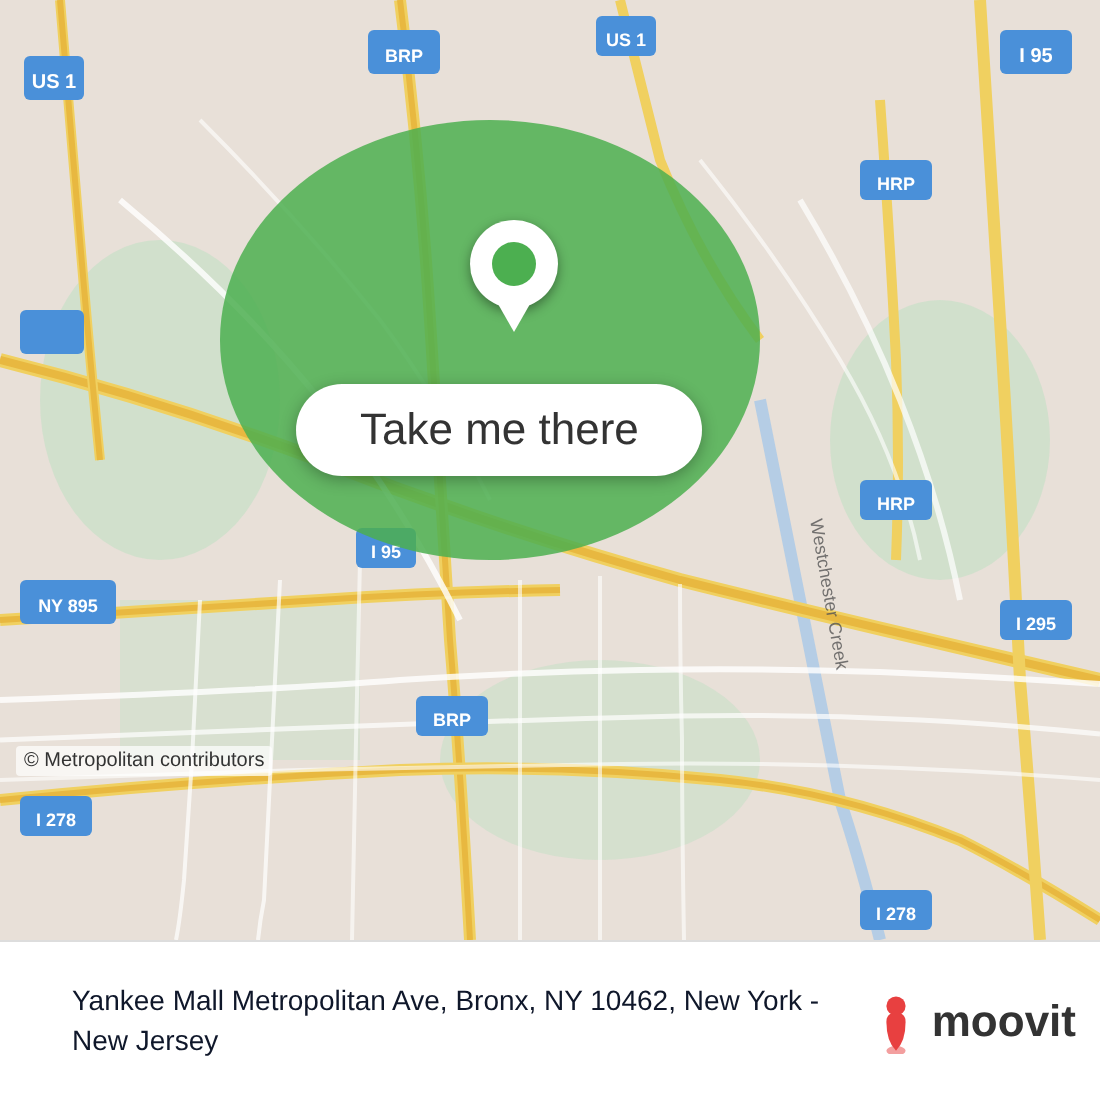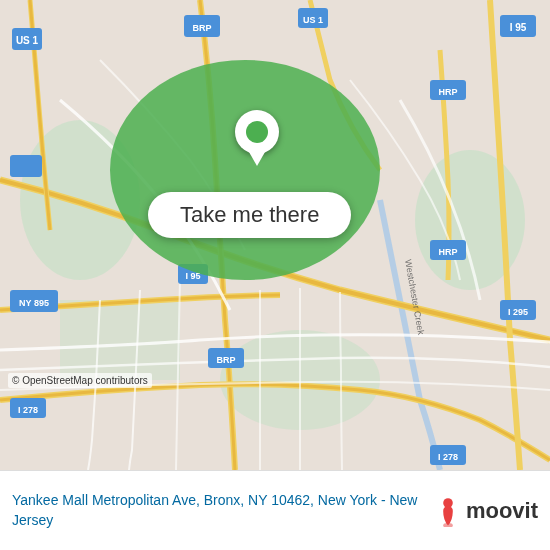--- a/index.html
+++ b/index.html
@@ -107,22 +107,23 @@
       display: flex;
       align-items: center;
       padding: 0 12px;
       border-top: 1px solid #ddd;
       z-index: 20;
     }
 
     .bottom-text {
       flex: 1;
       font-size: 14px;
-      color: #0369a1;
+      color: #0f172a;
       line-height: 1.4;
+      margin-left: 24px;
     }
 
     .moovit-logo {
       display: flex;
       align-items: center;
       gap: 2px;
       flex-shrink: 0;
     }
 
     .moovit-text {
@@ -250,21 +251,21 @@
   <div class="location-pin">
     <div class="pin-circle">
       <div class="pin-inner"></div>
     </div>
     <div class="pin-tail"></div>
   </div>
 
   <button class="take-me-there-btn">Take me there</button>
 
   <div class="osm-attribution">
-    <span>© OpenStreetMap contributors</span>
+    <span>© Metropolitan contributors</span>
   </div>
 </div>
 
 <div id="bottom-bar">
   <div class="bottom-text">
     <span>Yankee Mall Metropolitan Ave, Bronx, NY 10462, New York - New Jersey</span>
   </div>
   <div class="moovit-logo">
     <svg class="moovit-icon" viewBox="0 0 40 40" xmlns="http://www.w3.org/2000/svg">
 

